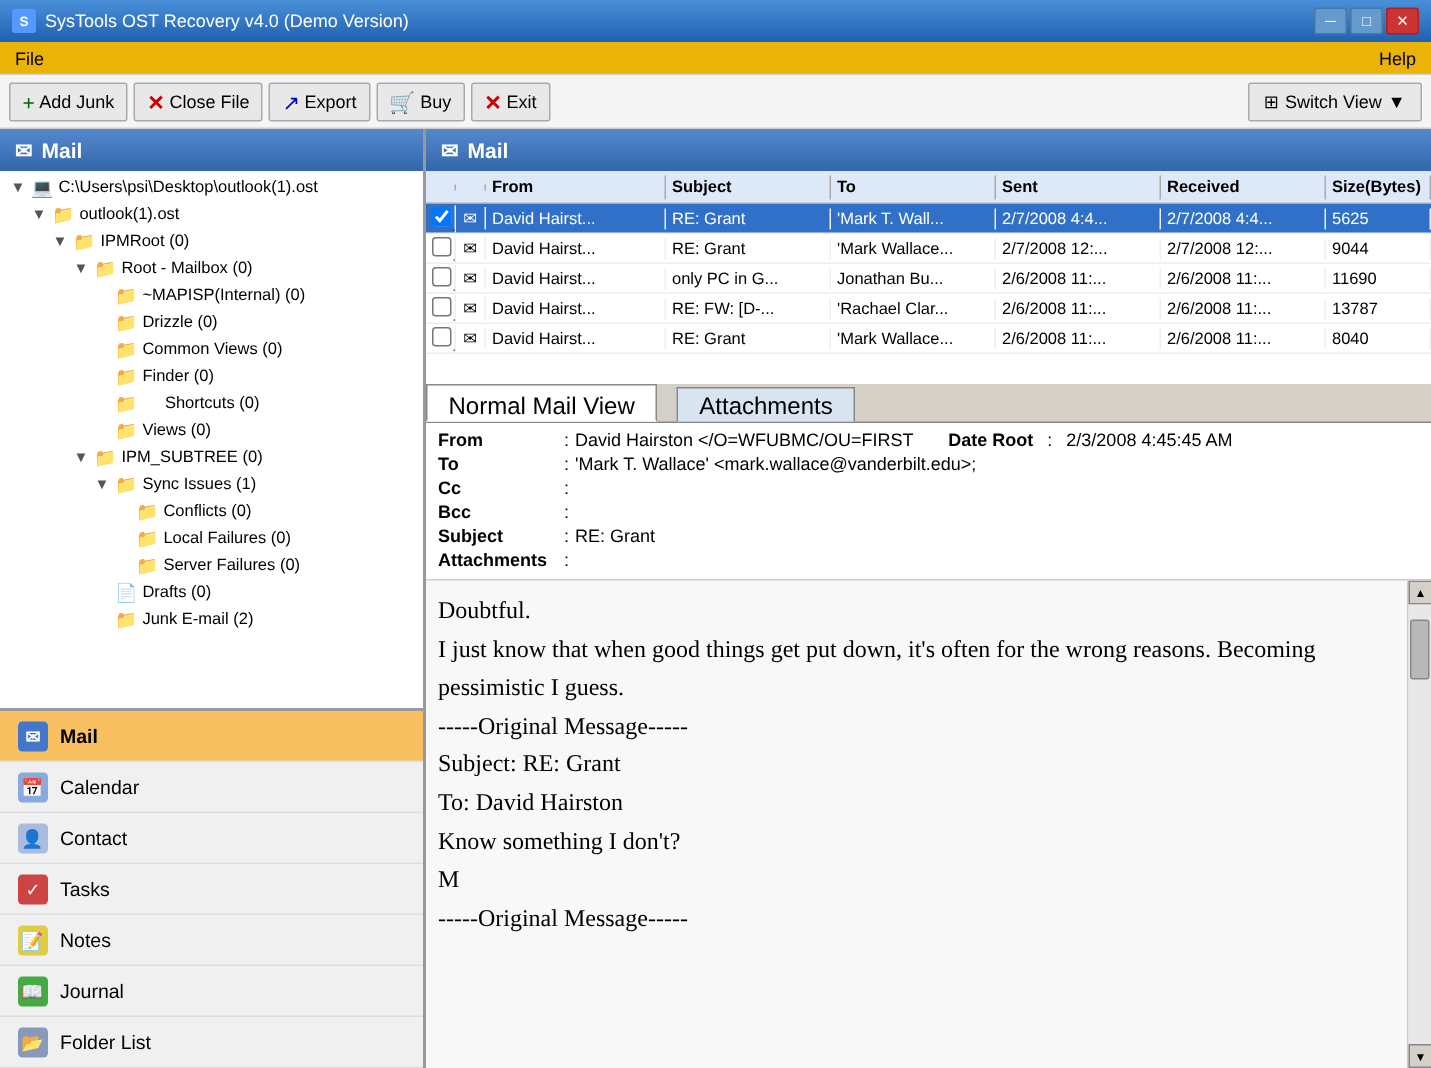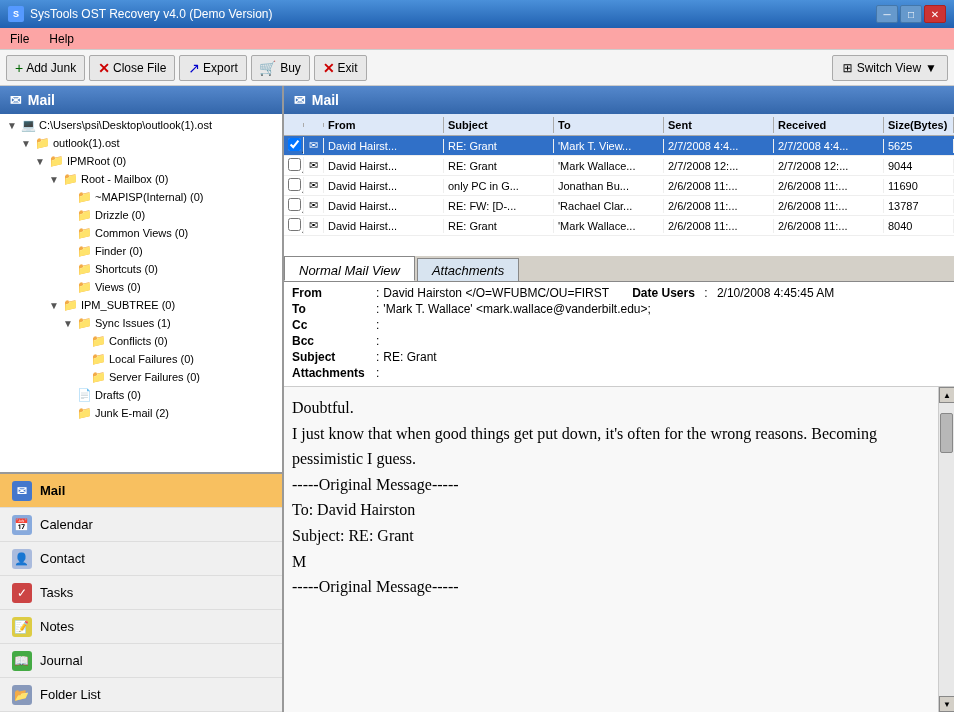--- a/index.html
+++ b/index.html
@@ -18,27 +18,28 @@
     }
     .title-bar-left { display: flex; align-items: center; gap: 6px; font-size: 12px; }
     .title-bar-icon { width: 16px; height: 16px; background: #5599ff; border-radius: 2px; display: flex; align-items: center; justify-content: center; font-size: 9px; color: white; font-weight: bold; }
     .title-bar-controls { display: flex; gap: 2px; }
     .title-btn { width: 22px; height: 18px; background: #6699cc; border: 1px solid #4477aa; border-radius: 2px; cursor: pointer; display: flex; align-items: center; justify-content: center; font-size: 10px; color: white; }
     .title-btn.close { background: #cc3333; border-color: #aa2222; }
     .title-btn.maximize { background: #6699cc; }
 
     
     .menu-bar {
-      background: #fca5a5;
+      background: #eab308;
       padding: 2px 4px;
       display: flex;
       gap: 8px;
       height: 22px;
       align-items: center;
       border-bottom: 1px solid #ccc;
+      justify-content: space-between;
     }
     .menu-item { padding: 2px 6px; cursor: pointer; font-size: 12px; }
 
     
     .toolbar {
       background: #f5f5f5;
       padding: 4px 6px;
       display: flex;
       align-items: center;
       gap: 4px;
@@ -185,24 +186,23 @@
       background: #d4d0c8;
       border-bottom: 1px solid #888;
       height: 26px;
     }
     .detail-tab {
       padding: 4px 14px;
       cursor: pointer;
       border: 1px solid #888;
       border-bottom: none;
       background: #d8e4f0;
-      font-size: 13px;
-      margin-right: 2px;
+      font-size: 16px;
+      margin-right: 13px;
       margin-top: 2px;
-      font-style: italic;
     }
     .detail-tab.active { background: #ffffff; border-bottom: 1px solid white; margin-top: 0; padding-top: 6px; }
     .detail-fields {
       background: white;
       padding: 4px 8px;
       border-bottom: 1px solid #ccc;
     }
     .detail-field {
       display: flex;
       align-items: baseline;
@@ -317,21 +317,21 @@
     <span style="font-size:11px;">Common Views (0)</span>
   </div>
         <div class="tree-item" style="padding-left: 60px;">
     <span style="width:12px;text-align:center;font-size:10px;color:#555;display:inline-block;"></span>
     <span style="margin:0 3px;font-size:12px;">📁</span>
     <span style="font-size:11px;">Finder (0)</span>
   </div>
         <div class="tree-item" style="padding-left: 60px;">
     <span style="width:12px;text-align:center;font-size:10px;color:#555;display:inline-block;"></span>
     <span style="margin:0 3px;font-size:12px;">📁</span>
-    <span style="font-size:11px;">Shortcuts (0)</span>
+    <span style="font-size:11px;margin-left:15px;">Shortcuts (0)</span>
   </div>
         <div class="tree-item" style="padding-left: 60px;">
     <span style="width:12px;text-align:center;font-size:10px;color:#555;display:inline-block;"></span>
     <span style="margin:0 3px;font-size:12px;">📁</span>
     <span style="font-size:11px;">Views (0)</span>
   </div>
         <div class="tree-item" style="padding-left: 46px;">
     <span style="width:12px;text-align:center;font-size:10px;color:#555;display:inline-block;">▼</span>
     <span style="margin:0 3px;font-size:12px;">📁</span>
     <span style="font-size:11px;">IPM_SUBTREE (0)</span>
@@ -418,21 +418,21 @@
       <div class="col col-size">Size(Bytes)</div>
     </div>
 
     <div class="mail-list-body">
 
     <div class="mail-row selected">
     <div class="col col-check"><input type="checkbox" style="margin: 0px;" checked=""></div>
     <div class="col col-icon">✉</div>
     <div class="col col-from">David Hairst...</div>
     <div class="col col-subject">RE: Grant</div>
-    <div class="col col-to">'Mark T. View...</div>
+    <div class="col col-to">'Mark T. Wall...</div>
     <div class="col col-sent">2/7/2008 4:4...</div>
     <div class="col col-received">2/7/2008 4:4...</div>
     <div class="col col-size">5625</div>
   </div>
         <div class="mail-row">
     <div class="col col-check"><input type="checkbox" style="margin: 0px;"></div>
     <div class="col col-icon">✉</div>
     <div class="col col-from">David Hairst...</div>
     <div class="col col-subject">RE: Grant</div>
     <div class="col col-to">'Mark Wallace...</div>
@@ -477,23 +477,23 @@
 
       <div class="detail-tab active">Normal Mail View</div>
           <div class="detail-tab">Attachments</div>
         </div>
       <div class="detail-fields">
         <div class="detail-field">
           <div class="field-label">From</div>
           <div class="field-sep">:</div>
           <div class="field-value">
             <span>David Hairston &lt;/O=WFUBMC/OU=FIRST</span>
-            <span style="margin-left:20px; font-weight:bold;">Date Users</span>
+            <span style="margin-left:20px; font-weight:bold;">Date Root</span>
             <span style="margin-left:6px;">:</span>
-            <span style="margin-left:6px;">2/10/2008 4:45:45 AM</span>
+            <span style="margin-left:6px;">2/3/2008 4:45:45 AM</span>
           </div>
         </div>
         <div class="detail-field">
           <div class="field-label">To</div>
           <div class="field-sep">:</div>
           <div class="field-value">'Mark T. Wallace' &lt;mark.wallace@vanderbilt.edu&gt;;</div>
         </div>
         <div class="detail-field">
           <div class="field-label">Cc</div>
           <div class="field-sep">:</div>
@@ -516,23 +516,24 @@
         </div>
       </div>
       <div class="scrollbar-area">
         <div class="mail-body-content">
 
         <p style="margin: 0px;">Doubtful.</p>
             <p style="margin: 0px;"></p>
             <p style="margin: 0px;">I just know that when good things get put down, it's often for the wrong reasons. Becoming pessimistic I guess.</p>
             <p style="margin: 0px;"></p>
             <p style="margin: 0px;">-----Original Message-----</p>
+            <p style="margin: 0px;">Subject: RE: Grant</p>
             <p style="margin: 0px;">To: David Hairston</p>
-            <p style="margin: 0px;">Subject: RE: Grant</p>
             <p style="margin: 0px;"></p>
+            <p style="margin: 0px;">Know something I don't?</p>
             <p style="margin: 0px;"></p>
             <p style="margin: 0px;">M</p>
             <p style="margin: 0px;"></p>
             <p style="margin: 0px;">-----Original Message-----</p>
           </div>
         <div class="body-scrollbar">
           <div class="scroll-btn">▲</div>
           <div class="scroll-track">
             <div class="scroll-thumb"></div>
           </div>

